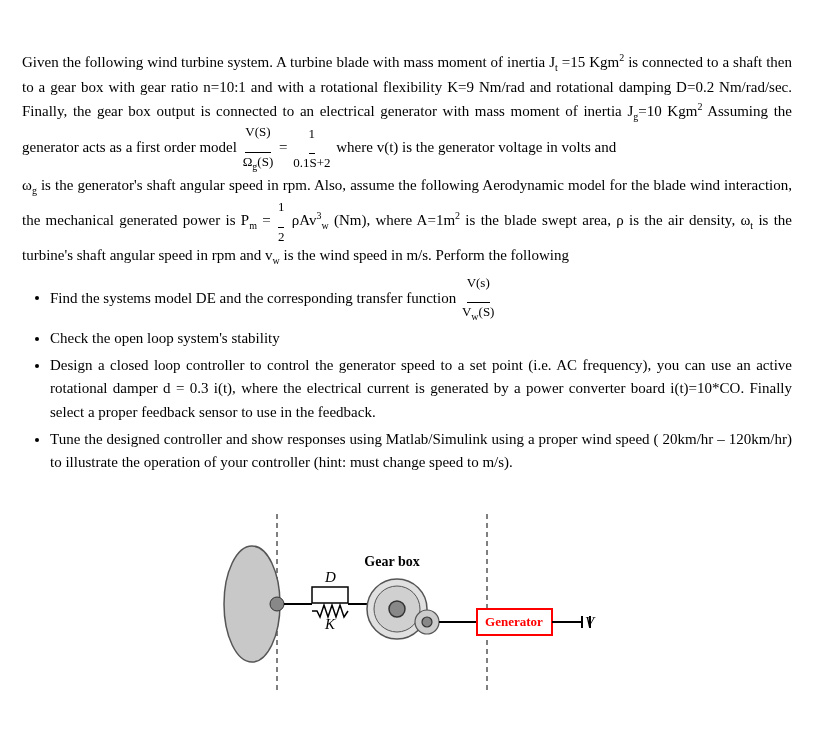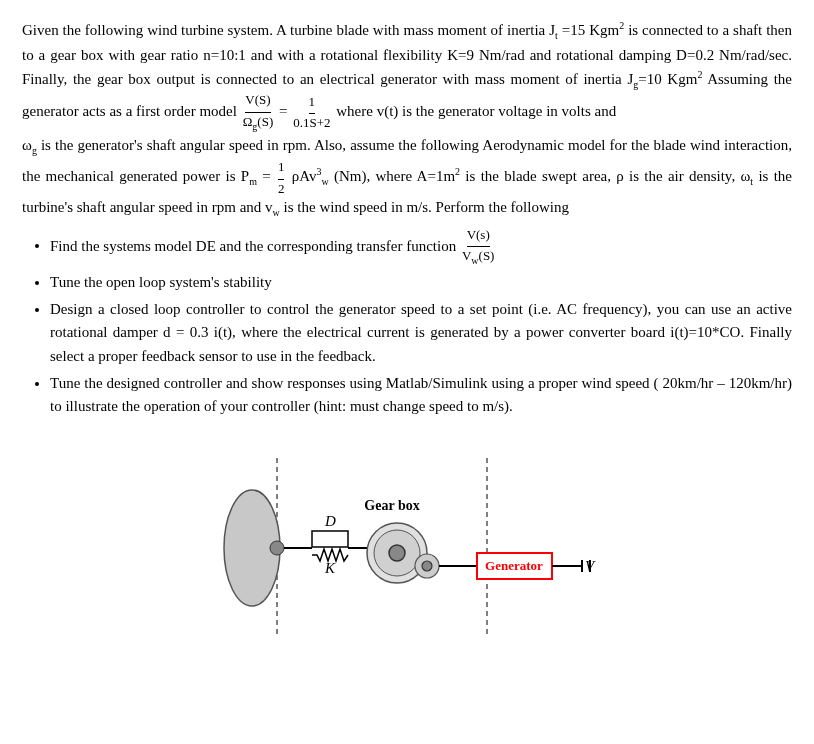--- a/index.html
+++ b/index.html
@@ -8,33 +8,34 @@
       font-family: "Times New Roman", Times, serif;
       font-size: 15px;
       color: #000;
       width: 814px;
       min-height: 744px;
       padding: 18px 22px 10px 22px;
     }
     .main-text {
       line-height: 1.55;
       text-align: justify;
+      margin-top: 32px;
     }
     .inline-fraction {
       display: inline-flex;
       flex-direction: column;
       align-items: center;
       vertical-align: middle;
       font-size: 13px;
       margin: 0 2px;
       line-height: 1.2;
     }
     .frac-num {
       border-bottom: 1px solid #000;
-      padding-bottom: 4px;
+      padding-bottom: 12px;
       text-align: center;
     }
     .frac-den {
       padding-top: 1px;
       text-align: left;
     }
     .bullet-list {
       margin-top: 6px;
       margin-left: 28px;
       font-family: Liberation Serif, serif;
@@ -90,21 +91,21 @@
 
   <ul class="bullet-list">
     <li>
       Find the systems model DE and the corresponding transfer function
       <span class="inline-fraction">
         <span class="frac-num">V(s)</span>
         <span class="frac-den">V<sub>w</sub>(S)</span>
       </span>
     </li>
     <li>
-      Tune the open loop system's stability
+      Check the open loop system's stability
     </li>
     <li>
       Design a closed loop controller to control the generator speed to a set point (i.e. AC frequency), you can use an active rotational damper d = 0.3 i(t), where the electrical current is generated by a power converter board i(t)=10*CO. Finally select a proper feedback sensor to use in the feedback.
     </li>
     <li>
       Tune the designed controller and show responses using Matlab/Simulink using a proper wind speed ( 20km/hr – 120km/hr) to illustrate the operation of your controller (hint: must change speed to m/s).
     </li>
   </ul>
 </div>
 

